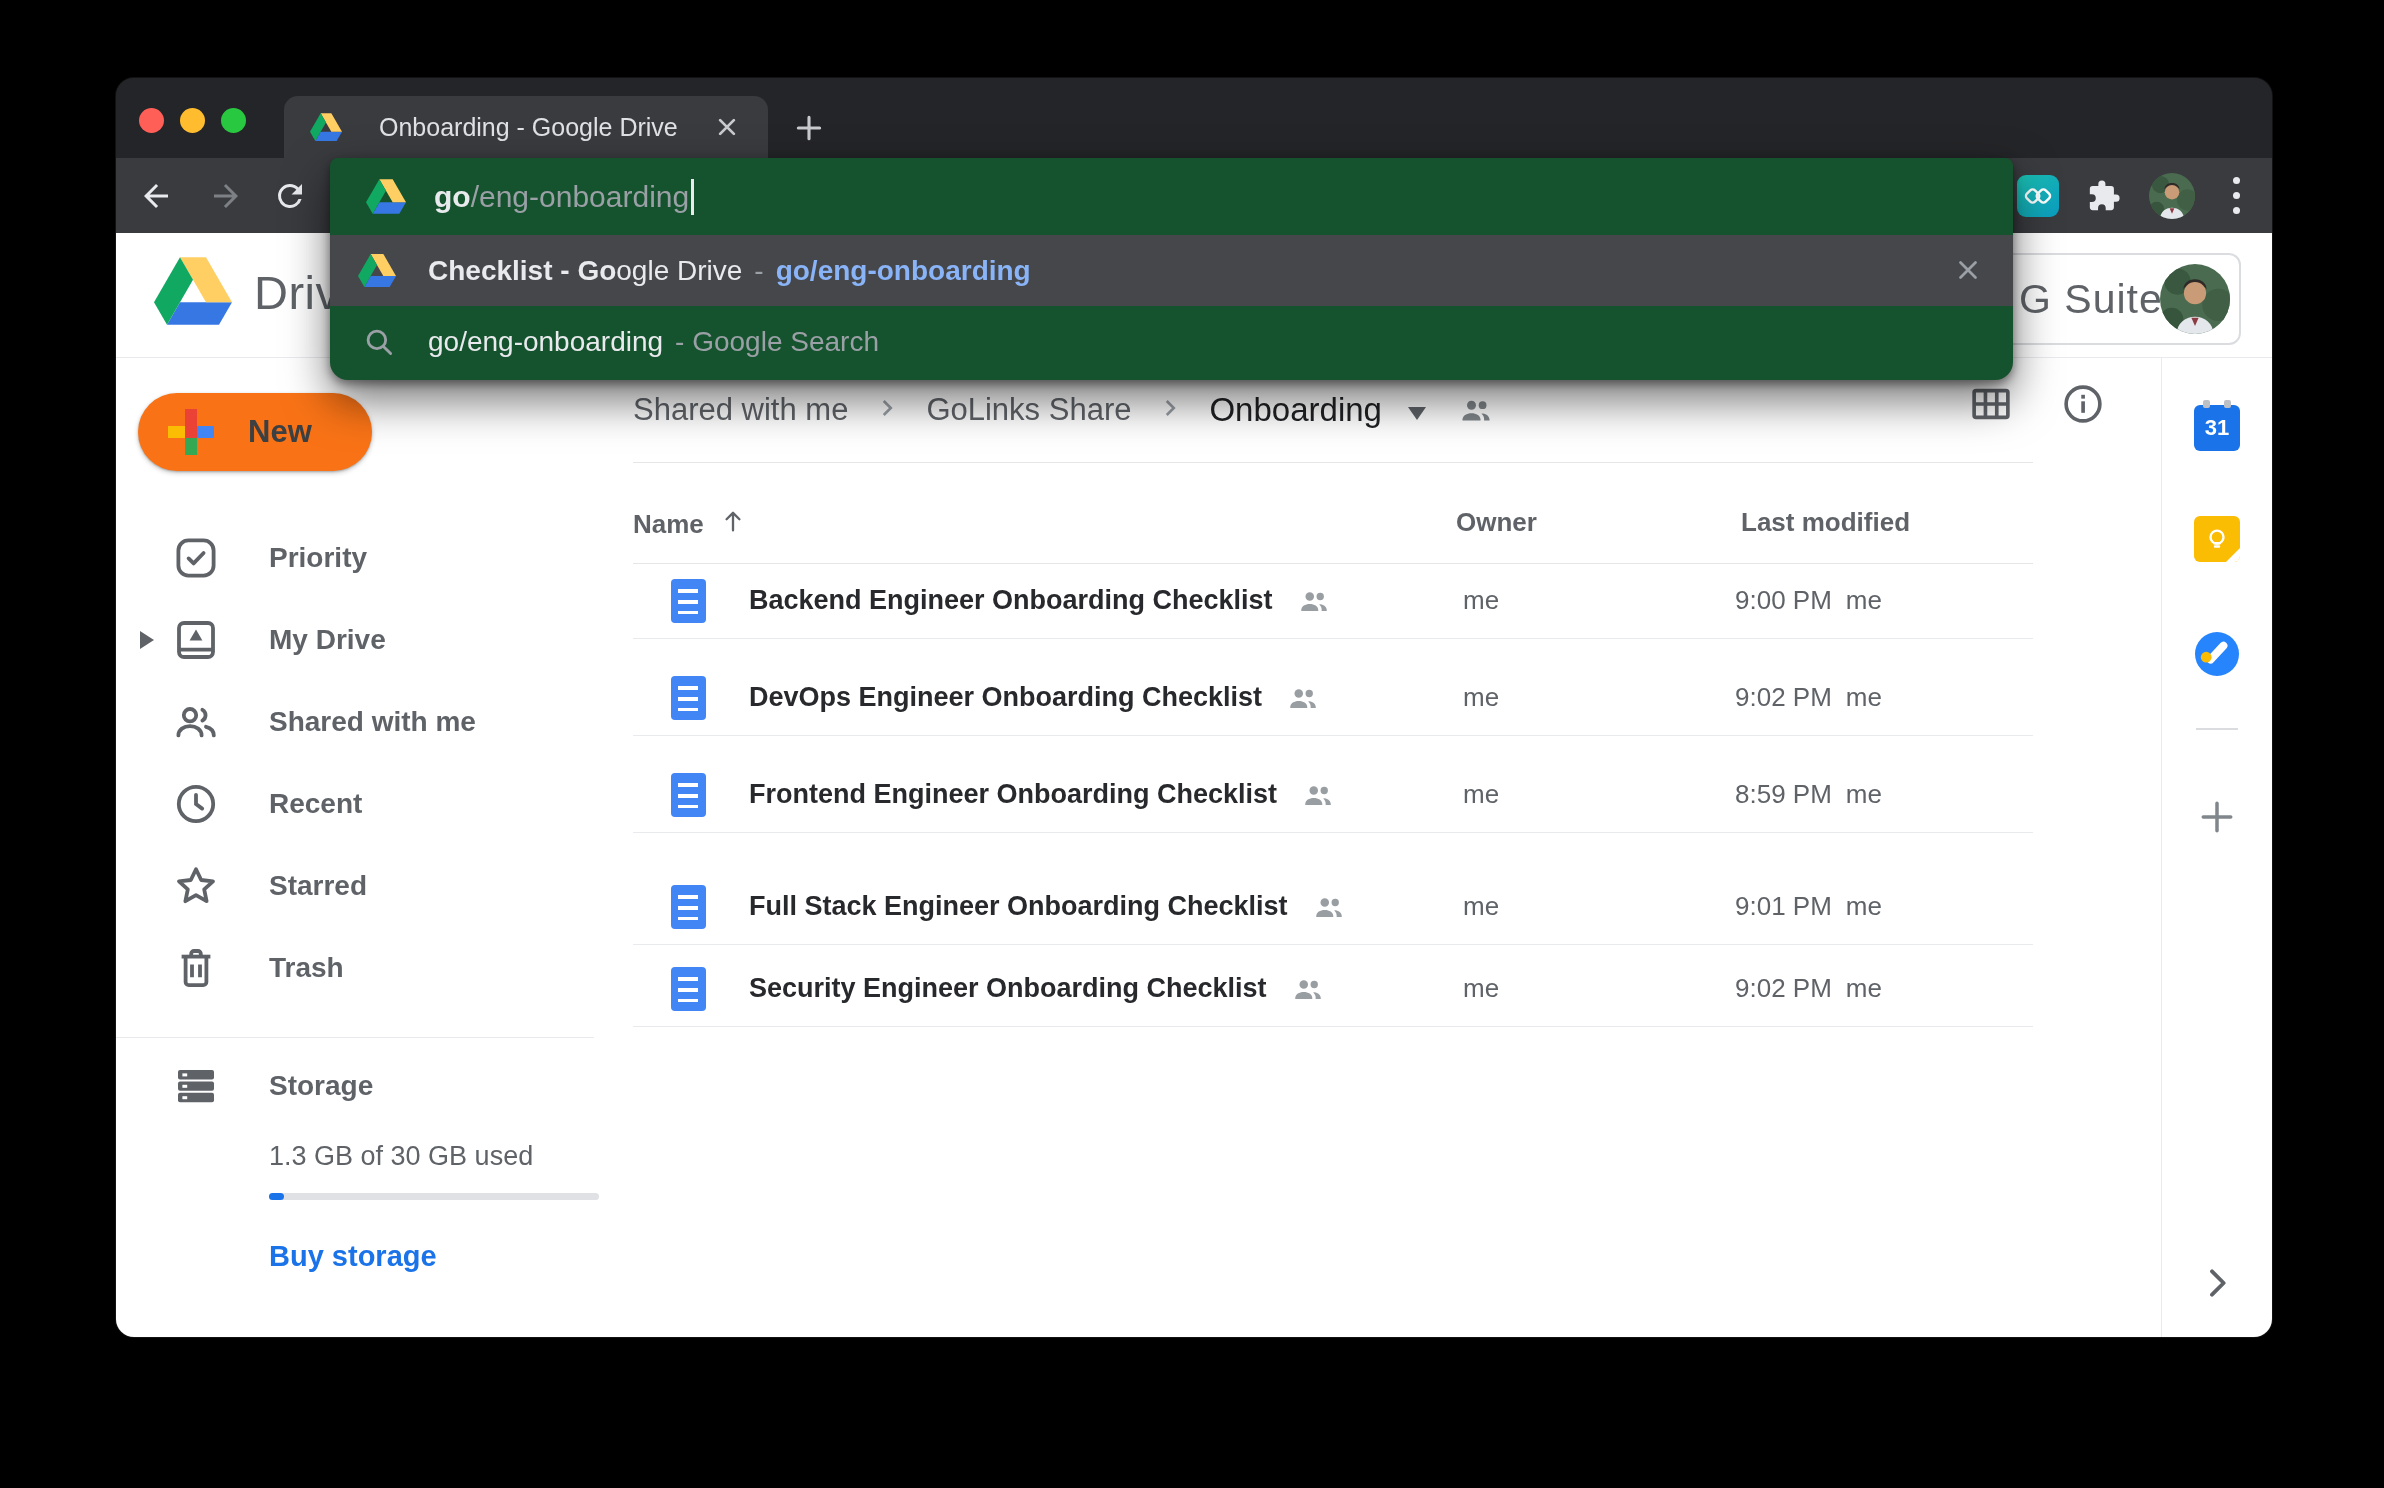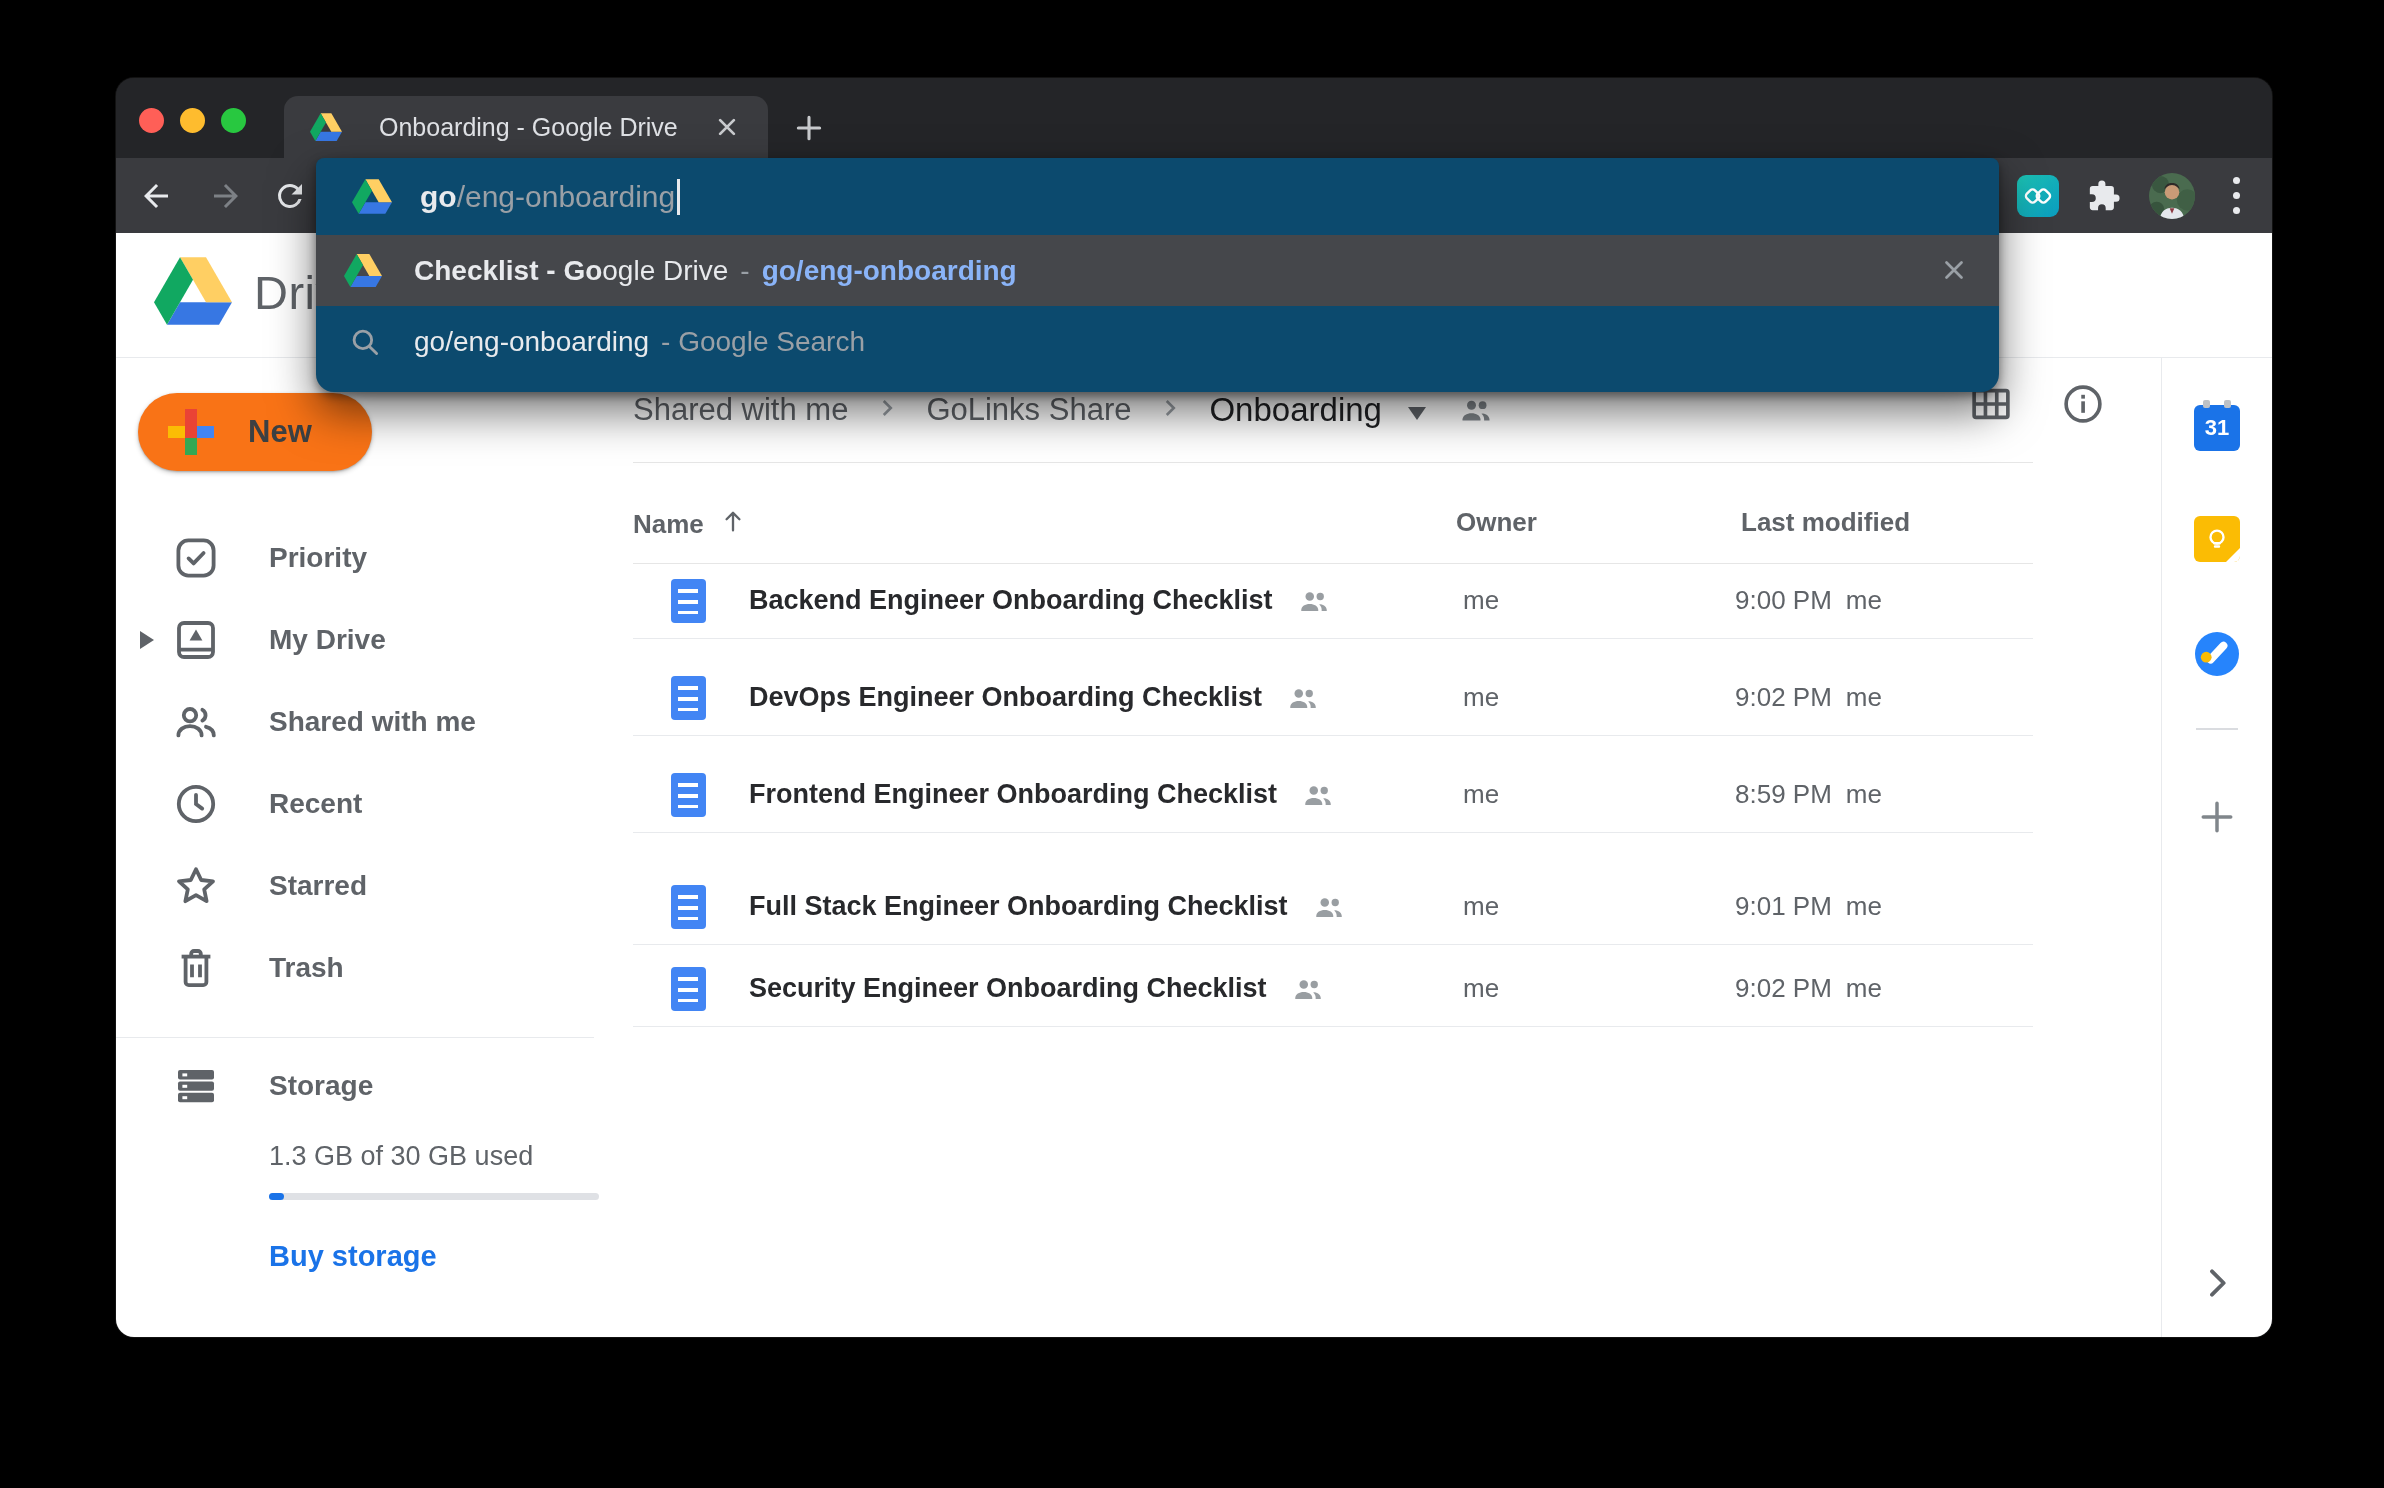--- a/index.html
+++ b/index.html
@@ -112,22 +112,22 @@
     display:flex; align-items:center; justify-content:center; }
   .keep svg { width:30px; height:30px; }
   .keep i { position:absolute; right:0; bottom:0; width:0; height:0;
     border-right:14px solid #fff; border-top:14px solid transparent; }
   .tasks { top:272px; width:48px; height:48px; position:absolute; }
   .rail-divider { position:absolute; top:370px; left:50%; transform:translateX(-50%); width:42px; height:2px; background:#dadce0; }
   .rail-plus { top:437px; width:44px; height:44px; position:absolute; }
   .rail-chevron { position:absolute; top:905px; width:40px; height:40px; left:50%; transform:translateX(-50%); }
 
   
-  .omni-panel { position:absolute; left:200px; top:80px; width:1683px; background:#0c4a6e;
-    border-radius:8px 8px 18px 18px; padding-bottom:14px; z-index:60;
+  .omni-panel { position:absolute; left:214px; top:80px; width:1683px; background:#14532d;
+    border-radius:8px 8px 18px 18px; padding-bottom:2px; z-index:60;
     box-shadow:0 20px 45px rgba(0,0,0,.55), 0 4px 10px rgba(0,0,0,.4); }
   .ob-row { height:77px; display:flex; align-items:center; padding-left:36px; }
   .ob-row .favicon { width:40px; height:36px; }
   .ob-text { margin-left:28px; font-size:30px; display:flex; align-items:center; }
   .ob-typed { color:#e8eaed; font-weight:bold; }
   .ob-complete { color:#9aa0a6; }
   .ob-cursor { width:3px; height:36px; background:#e8eaed; margin-left:2px; }
   .sug-row { height:72px; display:flex; align-items:center; padding-left:28px; position:relative; }
   .sug-row.hl { background:#45474b; height:71px; }
   .sug-icon { width:38px; height:36px; flex:0 0 auto; }
@@ -227,20 +227,28 @@
 
   <div class="page">
 
     <div class="drive-header">
       <div class="brand">
         <svg>
             <use href="#sym-drive"></use>
           </svg>
         <span class="brand-name">Drive</span>
       </div>
+      <div class="gsuite-box">
+        <span class="gsuite-label">G Suite</span>
+        <div class="avatar-m">
+          <svg class="avatar-art" viewBox="0 0 48 48">
+              <use href="#sym-avatar"></use>
+            </svg>
+        </div>
+      </div>
     </div>
 
     <div class="new-btn">
       <div class="gplus">
         <i class="h1"></i>
           <i class="h2"></i>
           <i class="v1"></i>
           <i class="v2"></i>
           <i class="c"></i>
       </div>

